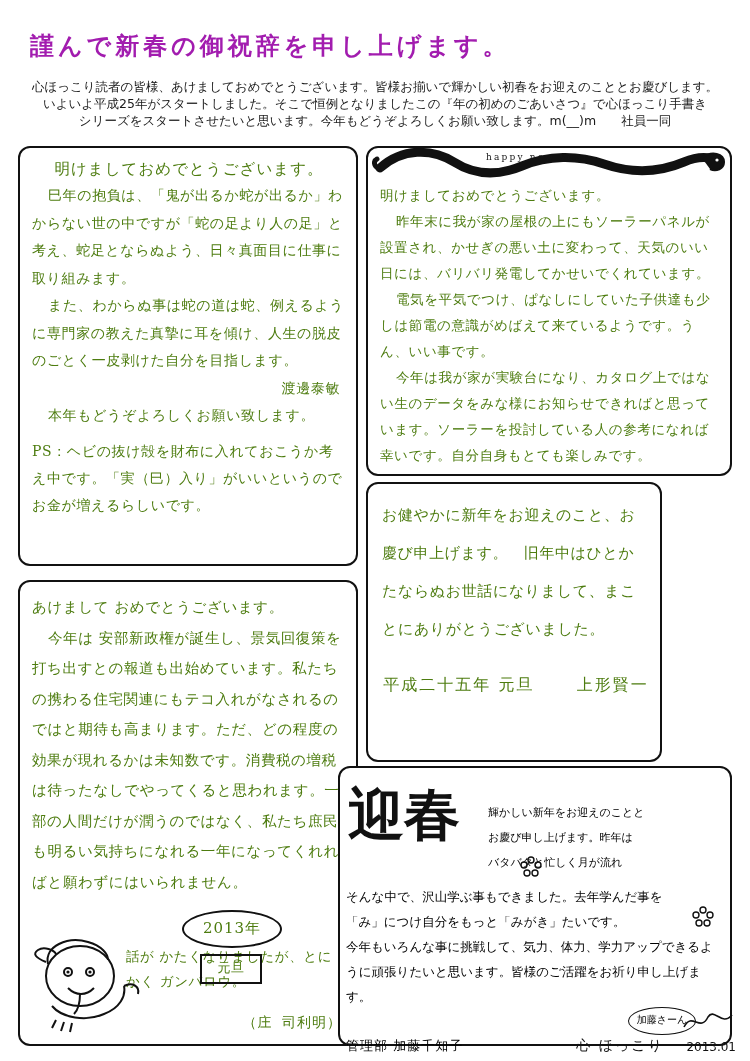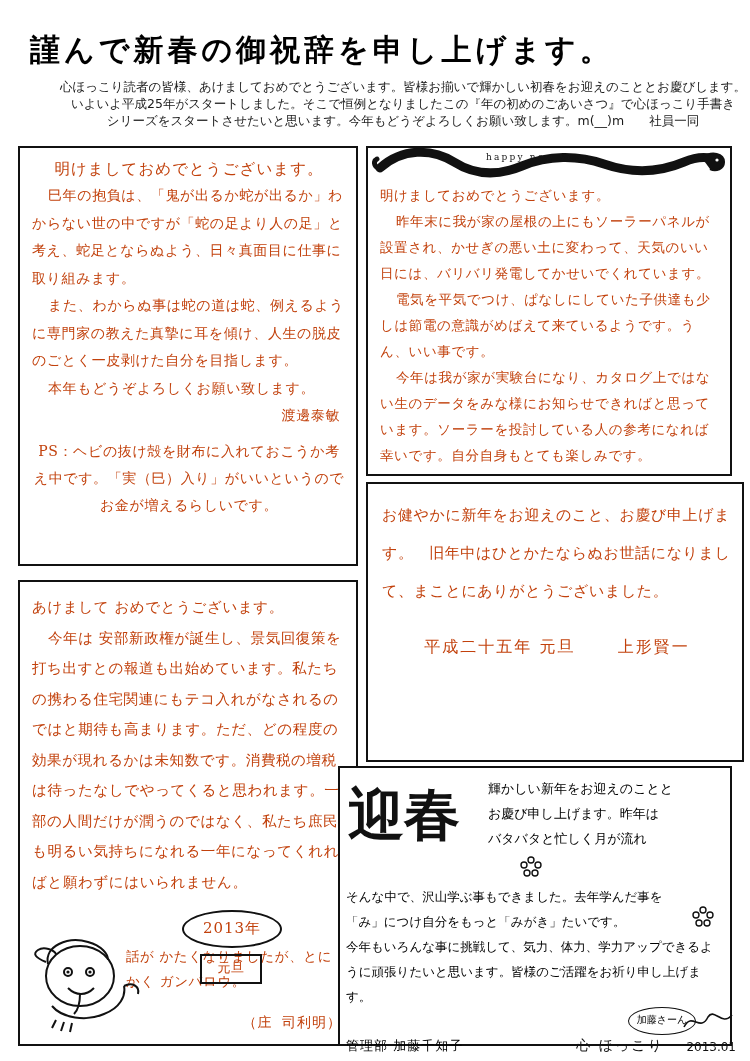--- a/index.html
+++ b/index.html
@@ -24,59 +24,59 @@
     left: 0;
     top: 0;
     width: 750px;
     height: 142px;
   }
   .header-title {
     position: absolute;
     left: 30px;
     top: 30px;
     width: 690px;
-    font-size: 30px;
+    font-size: 24px;
     font-weight: bold;
     letter-spacing: 4px;
-    color: #000000;
+    color: #a21caf;
     font-family: "DejaVu Serif", serif;
     white-space: nowrap;
   }
   .header-lines {
     position: absolute;
     left: 28px;
     top: 78px;
     width: 694px;
     text-align: center;
     font-size: 12.5px;
     line-height: 17px;
     color: #1a1a1a;
-    margin-left: 28px;
   }
   .header-lines div {
     white-space: nowrap;
   }
   .header-lines .hl-last {
     letter-spacing: 0px;
   }
 
   
   .card {
     position: absolute;
     box-sizing: border-box;
     border: 2px solid #111111;
     background: #ffffff;
     overflow: hidden;
   }
   .hand {
     font-family: "DejaVu Serif", serif;
-    color: #c2410c;
+    color: #4d7c0f;
     font-size: 14.5px;
     line-height: 29px;
     letter-spacing: 0.6px;
+    border-radius: 12px;
   }
   .hand p {
     margin: 0;
   }
   .indent {
     text-indent: 16px;
   }
   .sig {
     text-align: right;
     padding-right: 6px;
@@ -97,21 +97,20 @@
     letter-spacing: 1px;
   }
   #card-watanabe .body {
     font-size: 14px;
     line-height: 27.5px;
   }
   #card-watanabe .ps {
     font-size: 14px;
     line-height: 27px;
     margin-top: 8px;
-    text-align: center;
   }
 
   
   #card-arai {
     left: 366px;
     top: 146px;
     width: 366px;
     height: 330px;
     padding: 34px 10px 6px 12px;
   }
@@ -133,21 +132,21 @@
     font-family: "DejaVu Serif", serif;
     font-size: 9px;
     letter-spacing: 2.2px;
     color: #141414;
   }
 
   
   #card-uegami {
     left: 366px;
     top: 482px;
-    width: 378px;
+    width: 296px;
     height: 280px;
     padding: 12px 10px 14px 14px;
   }
   #card-uegami .body {
     font-size: 15px;
     line-height: 38px;
   }
   #card-uegami .sigrow {
     margin-top: 22px;
     font-size: 16px;
@@ -234,23 +233,23 @@
     width: 138px;
     height: 108px;
     font-family: "DejaVu Serif", serif;
     font-size: 56px;
     font-weight: bold;
     color: #111;
   }
   .kato-top-right {
     position: absolute;
     left: 488px;
-    top: 776px;
+    top: 800px;
     width: 236px;
-    font-size: 13px;
+    font-size: 11px;
     line-height: 25px;
     font-family: "DejaVu Serif", serif;
   }
   .kato-lower {
     position: absolute;
     left: 346px;
     top: 884px;
     width: 378px;
     font-size: 12.5px;
     line-height: 25px;
@@ -329,22 +328,22 @@
       <div>心ほっこり読者の皆様、あけましておめでとうございます。皆様お揃いで輝かしい初春をお迎えのこととお慶びします。</div>
       <div>いよいよ平成25年がスタートしました。そこで恒例となりましたこの『年の初めのごあいさつ』で心ほっこり手書き</div>
       <div class="hl-last">シリーズをスタートさせたいと思います。今年もどうぞよろしくお願い致します。m(__)m　　社員一同</div>
     </div>
   </div>
 
   <div class="card hand" id="card-watanabe">
     <p class="title">明けましておめでとうございます。</p>
     <p class="body indent">巳年の抱負は、「鬼が出るか蛇が出るか」わからない世の中ですが「蛇の足より人の足」と考え、蛇足とならぬよう、日々真面目に仕事に取り組みます。</p>
     <p class="body indent">また、わからぬ事は蛇の道は蛇、例えるように専門家の教えた真摯に耳を傾け、人生の脱皮のごとく一皮剥けた自分を目指します。</p>
+    <p class="body sig">渡邊泰敏</p>
     <p class="body indent">本年もどうぞよろしくお願い致します。</p>
-    <p class="body sig">渡邊泰敏</p>
     <p class="ps">PS：ヘビの抜け殻を財布に入れておこうか考え中です。「実（巳）入り」がいいというのでお金が増えるらしいです。</p>
   </div>
 
   <div class="card hand" id="card-arai">
     <p class="body">明けましておめでとうございます。</p>
     <p class="body indent">昨年末に我が家の屋根の上にもソーラーパネルが設置され、かせぎの悪い土に変わって、天気のいい日には、バリバリ発電してかせいでくれています。</p>
     <p class="body indent">電気を平気でつけ、ぱなしにしていた子供達も少しは節電の意識がめばえて来ているようです。うん、いい事です。</p>
     <p class="body indent">今年は我が家が実験台になり、カタログ上ではない生のデータをみな様にお知らせできればと思っています。ソーラーを投討している人の参考になれば幸いです。自分自身もとても楽しみです。</p>
     <p class="body sig">新井隆元</p>
   </div>

